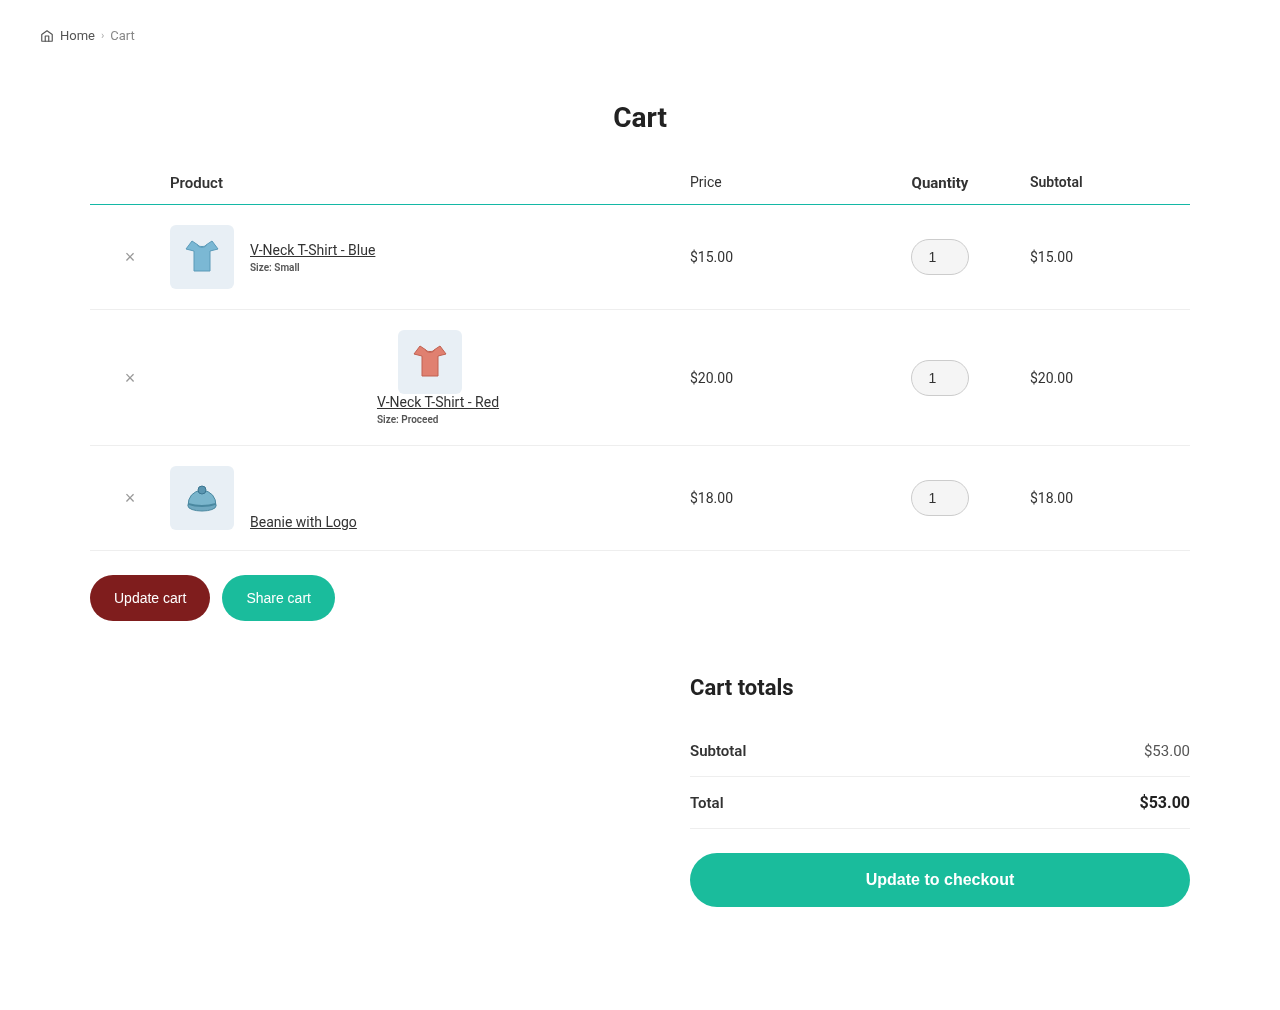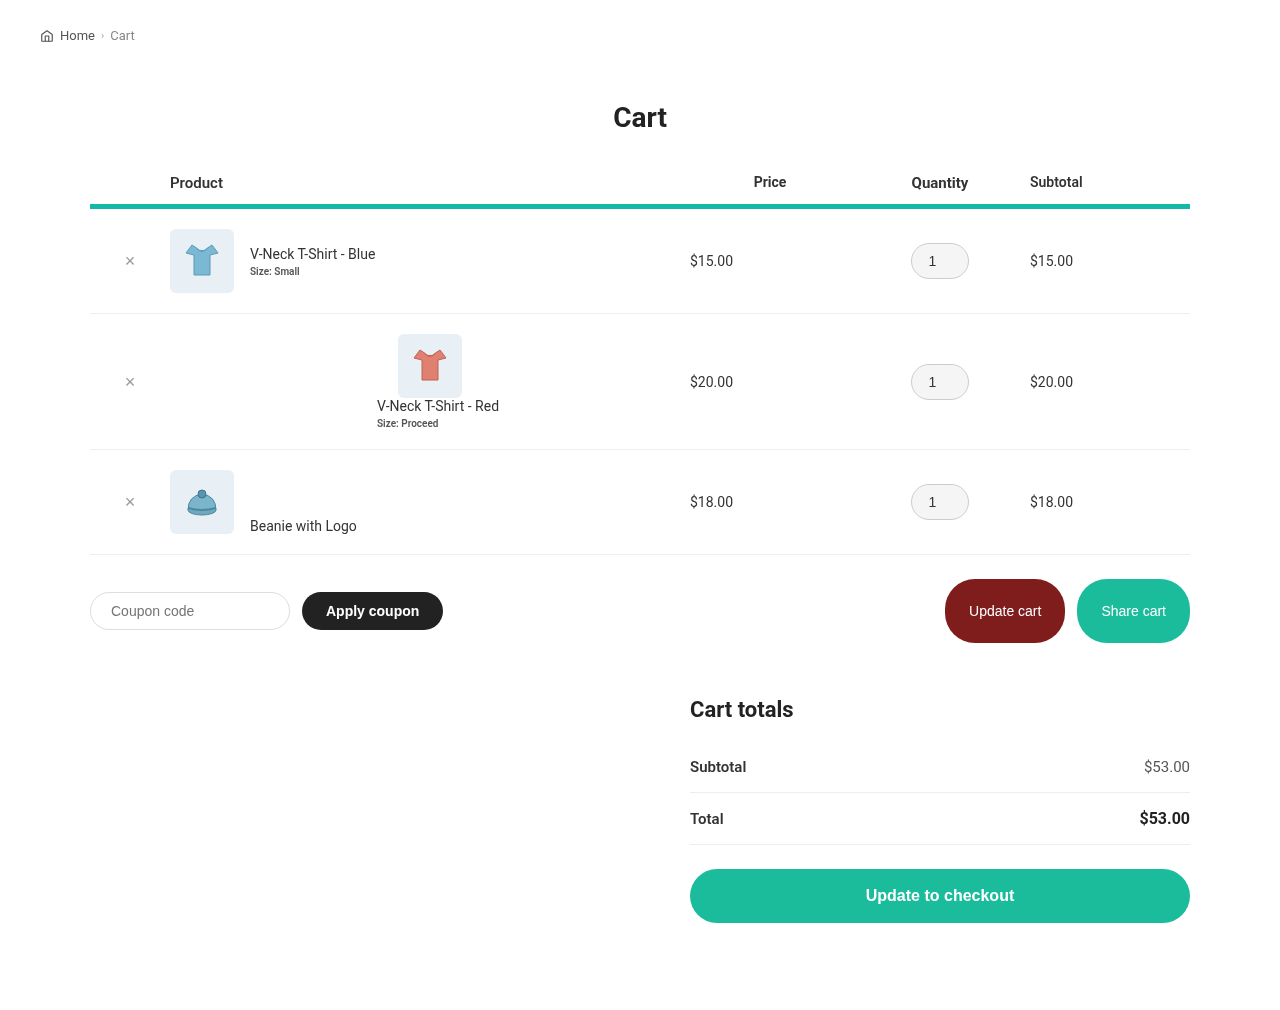--- a/index.html
+++ b/index.html
@@ -49,28 +49,28 @@
     .cart-container {
       max-width: 1180px;
       margin: 0 auto;
       padding: 0 40px 60px;
     }
 
     
     .cart-table-header {
       display: grid;
       grid-template-columns: 80px 1fr 160px 180px 160px;
-      border-bottom: 5px solid #14b8a6;
+      border-bottom: 1px solid #14b8a6;
       padding-bottom: 12px;
       color: #333;
       font-size: 15px;
       margin-top: 24px;
     }
     .cart-table-header .col-product { font-weight: 600; }
-    .cart-table-header .col-price { font-weight: 700; text-align: center; }
+    .cart-table-header .col-price { font-weight: 400; text-align: left; }
     .cart-table-header .col-qty { font-weight: 700; text-align: left; }
     .cart-table-header .col-subtotal { font-weight: 600; text-align: left; }
 
     
     .cart-row {
       display: grid;
       grid-template-columns: 80px 1fr 160px 180px 160px;
       align-items: center;
       border-bottom: 1px solid #eee;
       padding: 20px 0;
@@ -96,20 +96,21 @@
       overflow: hidden;
     }
 
     .product-info {
       display: flex;
       flex-direction: column;
       gap: 4px;
       padding-left: 16px;
     }
     .product-name {
+      text-decoration: underline;
       color: #333;
       font-size: 14px;
       cursor: pointer;
     }
     .product-size {
       font-size: 10px;
       color: #555;
     }
     .product-size span { font-weight: 600; }
 
@@ -181,37 +182,37 @@
       padding: 11px 24px;
       font-size: 14px;
       font-weight: 500;
       cursor: pointer;
     }
     .share-cart-btn {
       background: #1abc9c;
       color: #fff;
       border: none;
       border-radius: 30px;
-      padding: 24px 24px;
+      padding: 15px 24px;
       font-size: 14px;
       font-weight: 500;
       cursor: pointer;
     }
 
     
     .cart-totals {
       margin-left: auto;
       width: 500px;
       margin-top: 30px;
     }
     .cart-totals-title {
       font-size: 22px;
       font-weight: 700;
       color: #222;
-      margin-bottom: 20px;
+      margin-bottom: 26px;
     }
     .totals-row {
       display: flex;
       justify-content: space-between;
       align-items: center;
       padding: 16px 0;
       border-bottom: 1px solid #eee;
     }
     .totals-label {
       font-weight: 600;
@@ -331,24 +332,20 @@
       </div>
     </div>
     <div class="col-price">$18.00</div>
     <div class="col-qty">
       <input class="qty-input" type="number" value="1" min="1" style="">
     </div>
     <div class="col-subtotal">$18.00</div>
   </div>
 
   <div class="coupon-actions">
-    <div class="coupon-left">
-      <input class="coupon-input" type="text" placeholder="Coupon code" style="">
-      <button class="apply-coupon-btn">Apply coupon</button>
-    </div>
     <div class="cart-actions-right">
       <button class="update-cart-btn">Update cart</button>
       <button class="share-cart-btn">Share cart</button>
     </div>
   </div>
 
   <div class="cart-totals">
     <h2 class="cart-totals-title">Cart totals</h2>
 
     <div class="totals-row">

